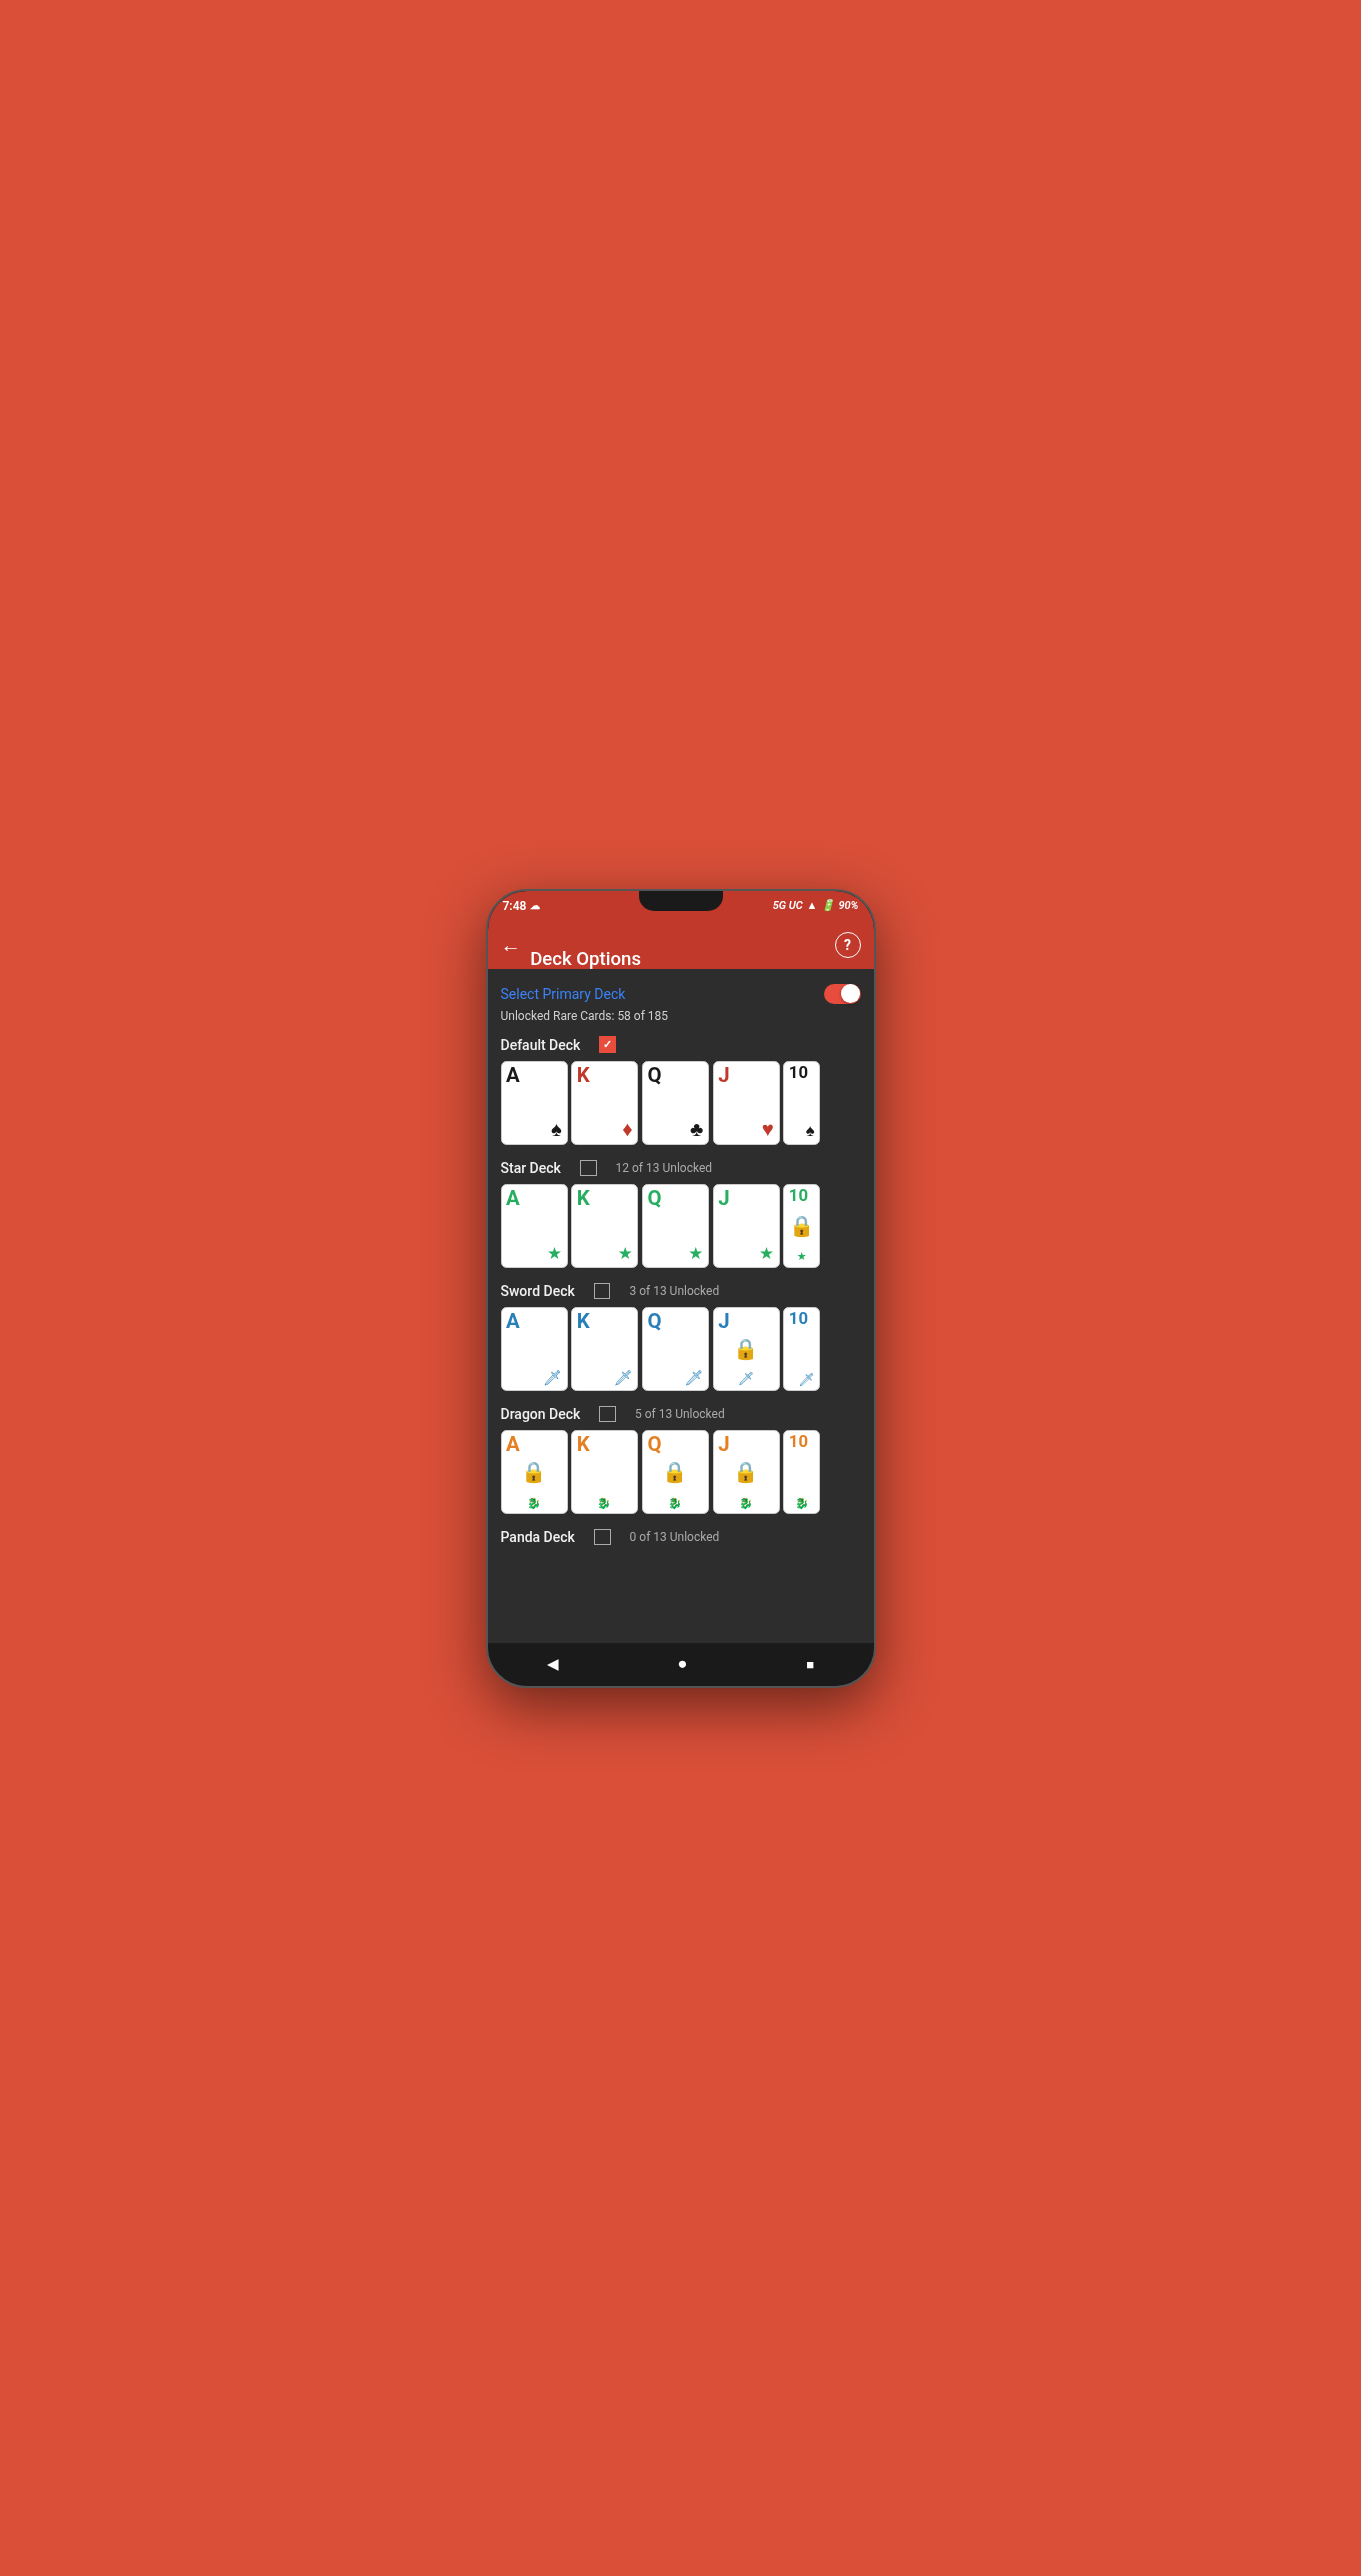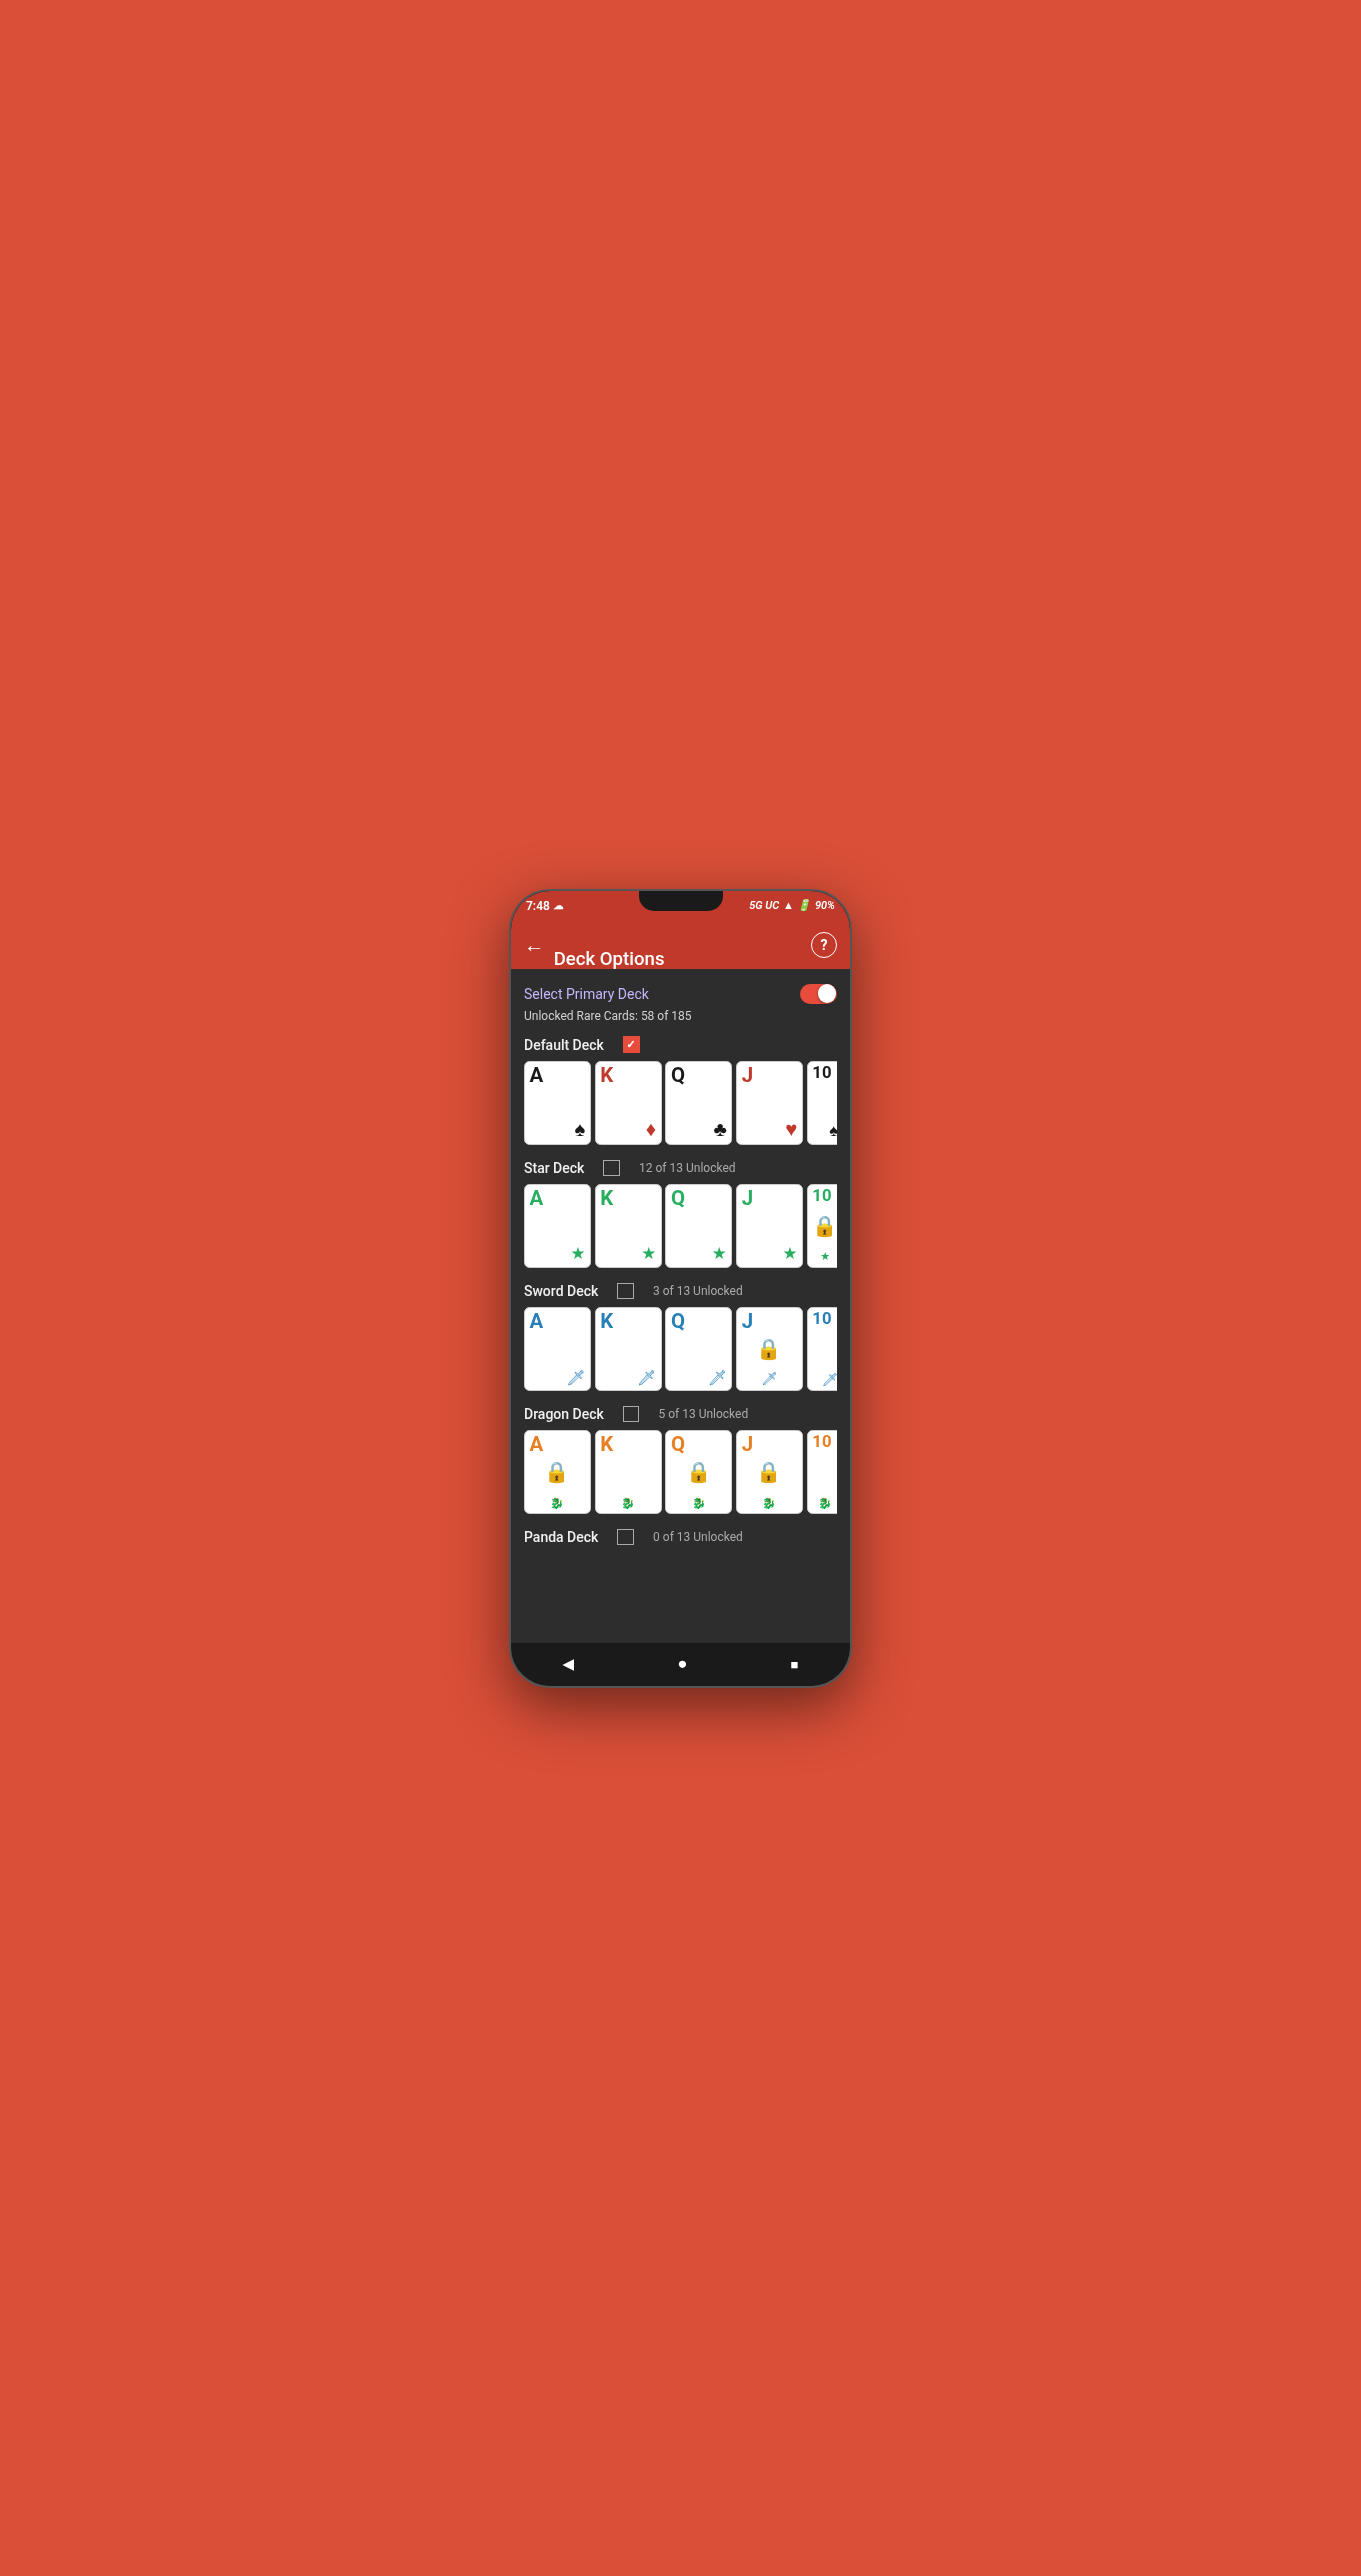--- a/index.html
+++ b/index.html
@@ -5,21 +5,21 @@
     * { margin: 0; padding: 0; box-sizing: border-box; }
     body {
       background-color: #d94f38;
       display: flex;
       justify-content: center;
       align-items: center;
       min-height: 100vh;
       font-family: 'Roboto', Arial, sans-serif;
     }
     .phone-outer {
-      width: 343px;
+      width: 390px;
       height: 799px;
       background: #2a2a2a;
       border-radius: 41px;
       border: 2.8px solid #555;
       overflow: hidden;
       position: relative;
       box-shadow: 0 18.6px 56px rgba(0,0,0,0.5);
     }
     .phone-inner {
       width: 100%;
@@ -112,21 +112,21 @@
     }
     .content::-webkit-scrollbar { display: none; }
     
     .primary-row {
       display: flex;
       align-items: center;
       justify-content: space-between;
       margin-bottom: 5.6px;
     }
     .primary-label {
-      color: #c4b5fd;
+      color: #3b82f6;
       font-size: 14px;
     }
     
     .toggle {
       width: 37px;
       height: 20.4px;
       background: #e74c3c;
       border-radius: 10.2px;
       position: relative;
       cursor: pointer;

